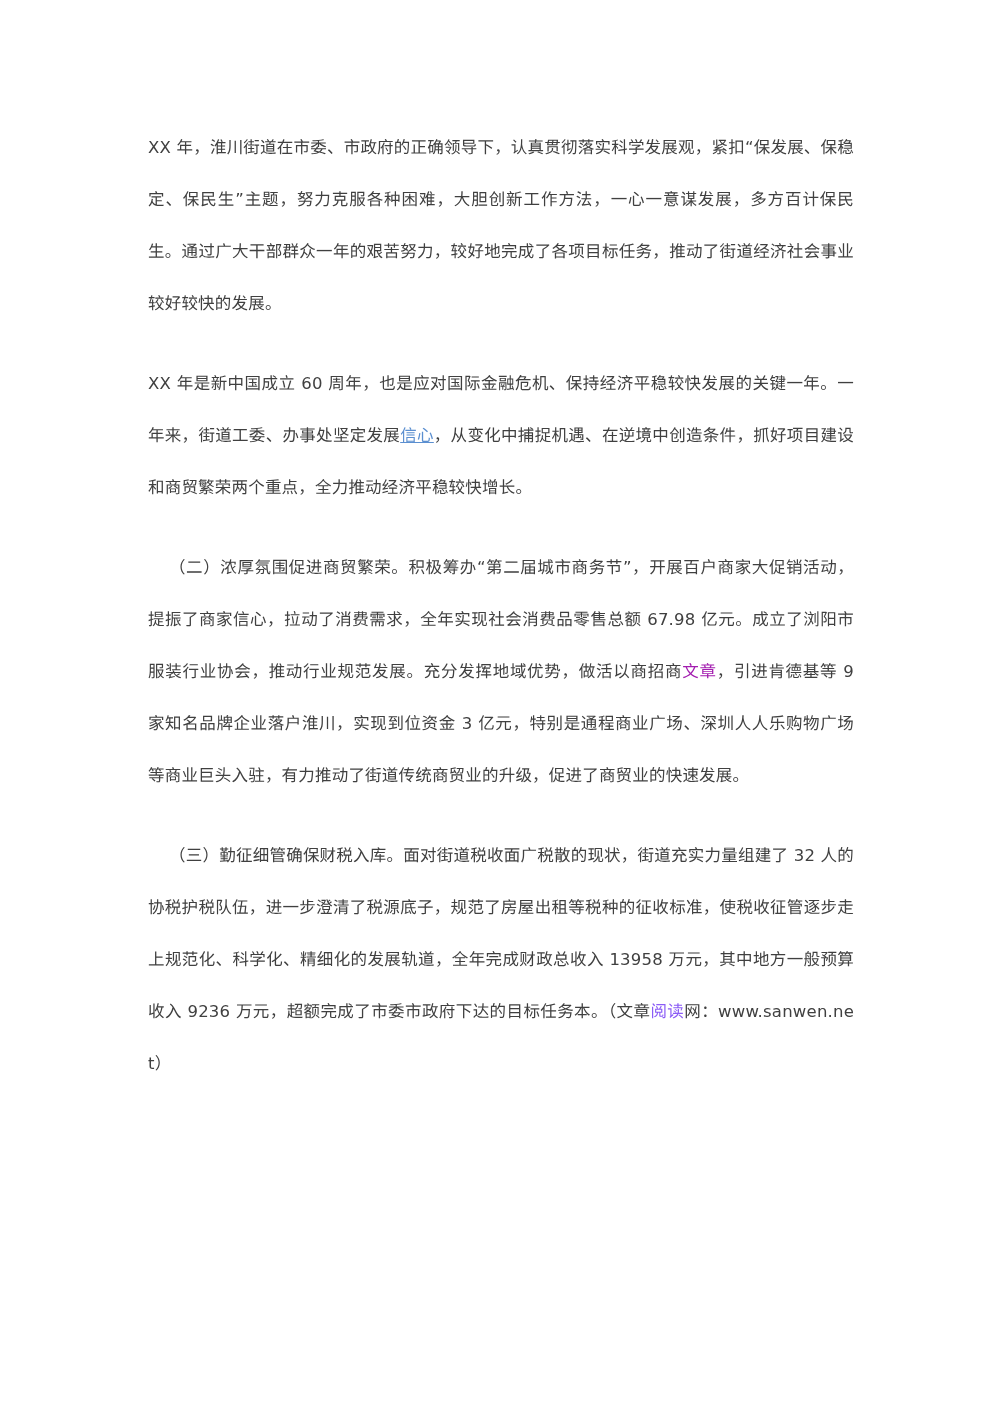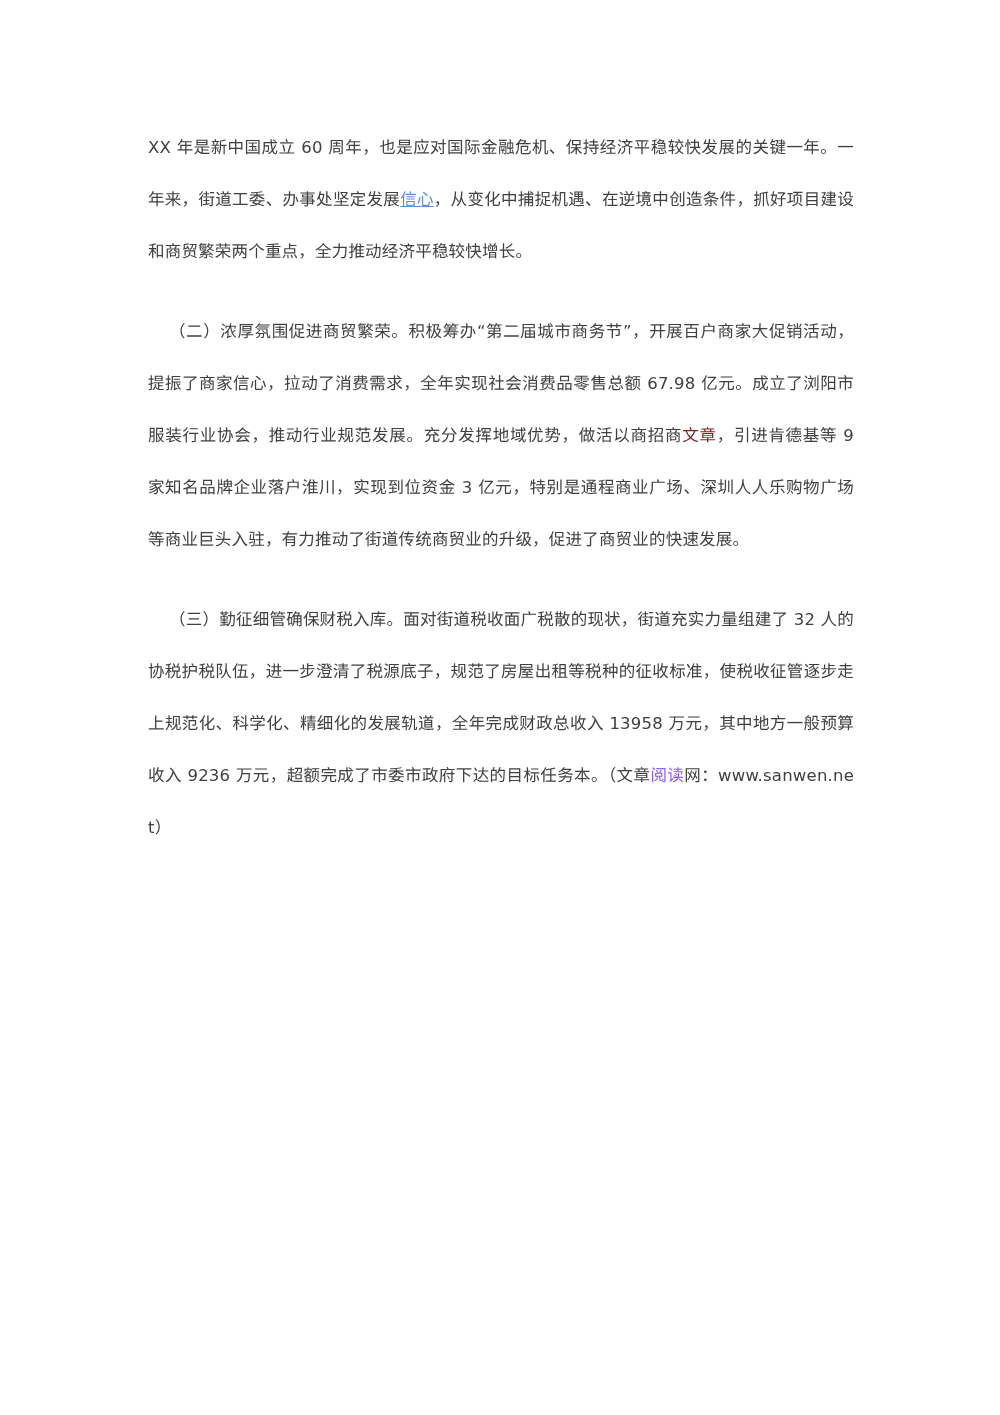--- a/index.html
+++ b/index.html
@@ -49,17 +49,18 @@
     color: #5b8fd0;
     text-decoration: none;
     cursor: pointer;
   }
 </style>
 </head>
 <body>
 
 <div class="page" style="background: rgb(255, 255, 255);">
   <div class="article-body" style="color: rgb(64, 64, 64);">
+      <p class="para"><span>XX 年，淮川街道在市委、市政府的正确领导下，认真贯彻落实科学发展观，紧扣“保发展、保稳定、保民生”主题，努力克服各种困难，大胆创新工作方法，一心一意谋发展，多方百计保民生。通过广大干部群众一年的艰苦努力，较好地完成了各项目标任务，推动了街道经济社会事业较好较快的发展。</span></p>
       <p class="para"><span>XX 年是新中国成立 60 周年，也是应对国际金融危机、保持经济平稳较快发展的关键一年。一年来，街道工委、办事处坚定发展</span><a class="inline-link" style="color: rgb(91, 143, 208); text-decoration: underline;">信心</a><span>，从变化中捕捉机遇、在逆境中创造条件，抓好项目建设和商贸繁荣两个重点，全力推动经济平稳较快增长。</span></p>
-      <p class="para indent"><span>（二）浓厚氛围促进商贸繁荣。积极筹办“第二届城市商务节”，开展百户商家大促销活动，提振了商家信心，拉动了消费需求，全年实现社会消费品零售总额 67.98 亿元。成立了浏阳市服装行业协会，推动行业规范发展。充分发挥地域优势，做活以商招商</span><a class="inline-link" style="color: #7f1d1d;">文章</a><span>，引进肯德基等 9 家知名品牌企业落户淮川，实现到位资金 3 亿元，特别是通程商业广场、深圳人人乐购物广场等商业巨头入驻，有力推动了街道传统商贸业的升级，促进了商贸业的快速发展。</span></p>
+      <p class="para indent"><span>（二）浓厚氛围促进商贸繁荣。积极筹办“第二届城市商务节”，开展百户商家大促销活动，提振了商家信心，拉动了消费需求，全年实现社会消费品零售总额 67.98 亿元。成立了浏阳市服装行业协会，推动行业规范发展。充分发挥地域优势，做活以商招商</span><a class="inline-link" style="color: #a21caf;">文章</a><span>，引进肯德基等 9 家知名品牌企业落户淮川，实现到位资金 3 亿元，特别是通程商业广场、深圳人人乐购物广场等商业巨头入驻，有力推动了街道传统商贸业的升级，促进了商贸业的快速发展。</span></p>
       <p class="para indent"><span>（三）勤征细管确保财税入库。面对街道税收面广税散的现状，街道充实力量组建了 32 人的协税护税队伍，进一步澄清了税源底子，规范了房屋出租等税种的征收标准，使税收征管逐步走上规范化、科学化、精细化的发展轨道，全年完成财政总收入 13958 万元，其中地方一般预算收入 9236 万元，超额完成了市委市政府下达的目标任务本。（文章</span><a class="inline-link" style="color: #8b5cf6;">阅读</a><span>网：www.sanwen.net）</span></p>
     </div>
 </div>
 
 </body></html>

